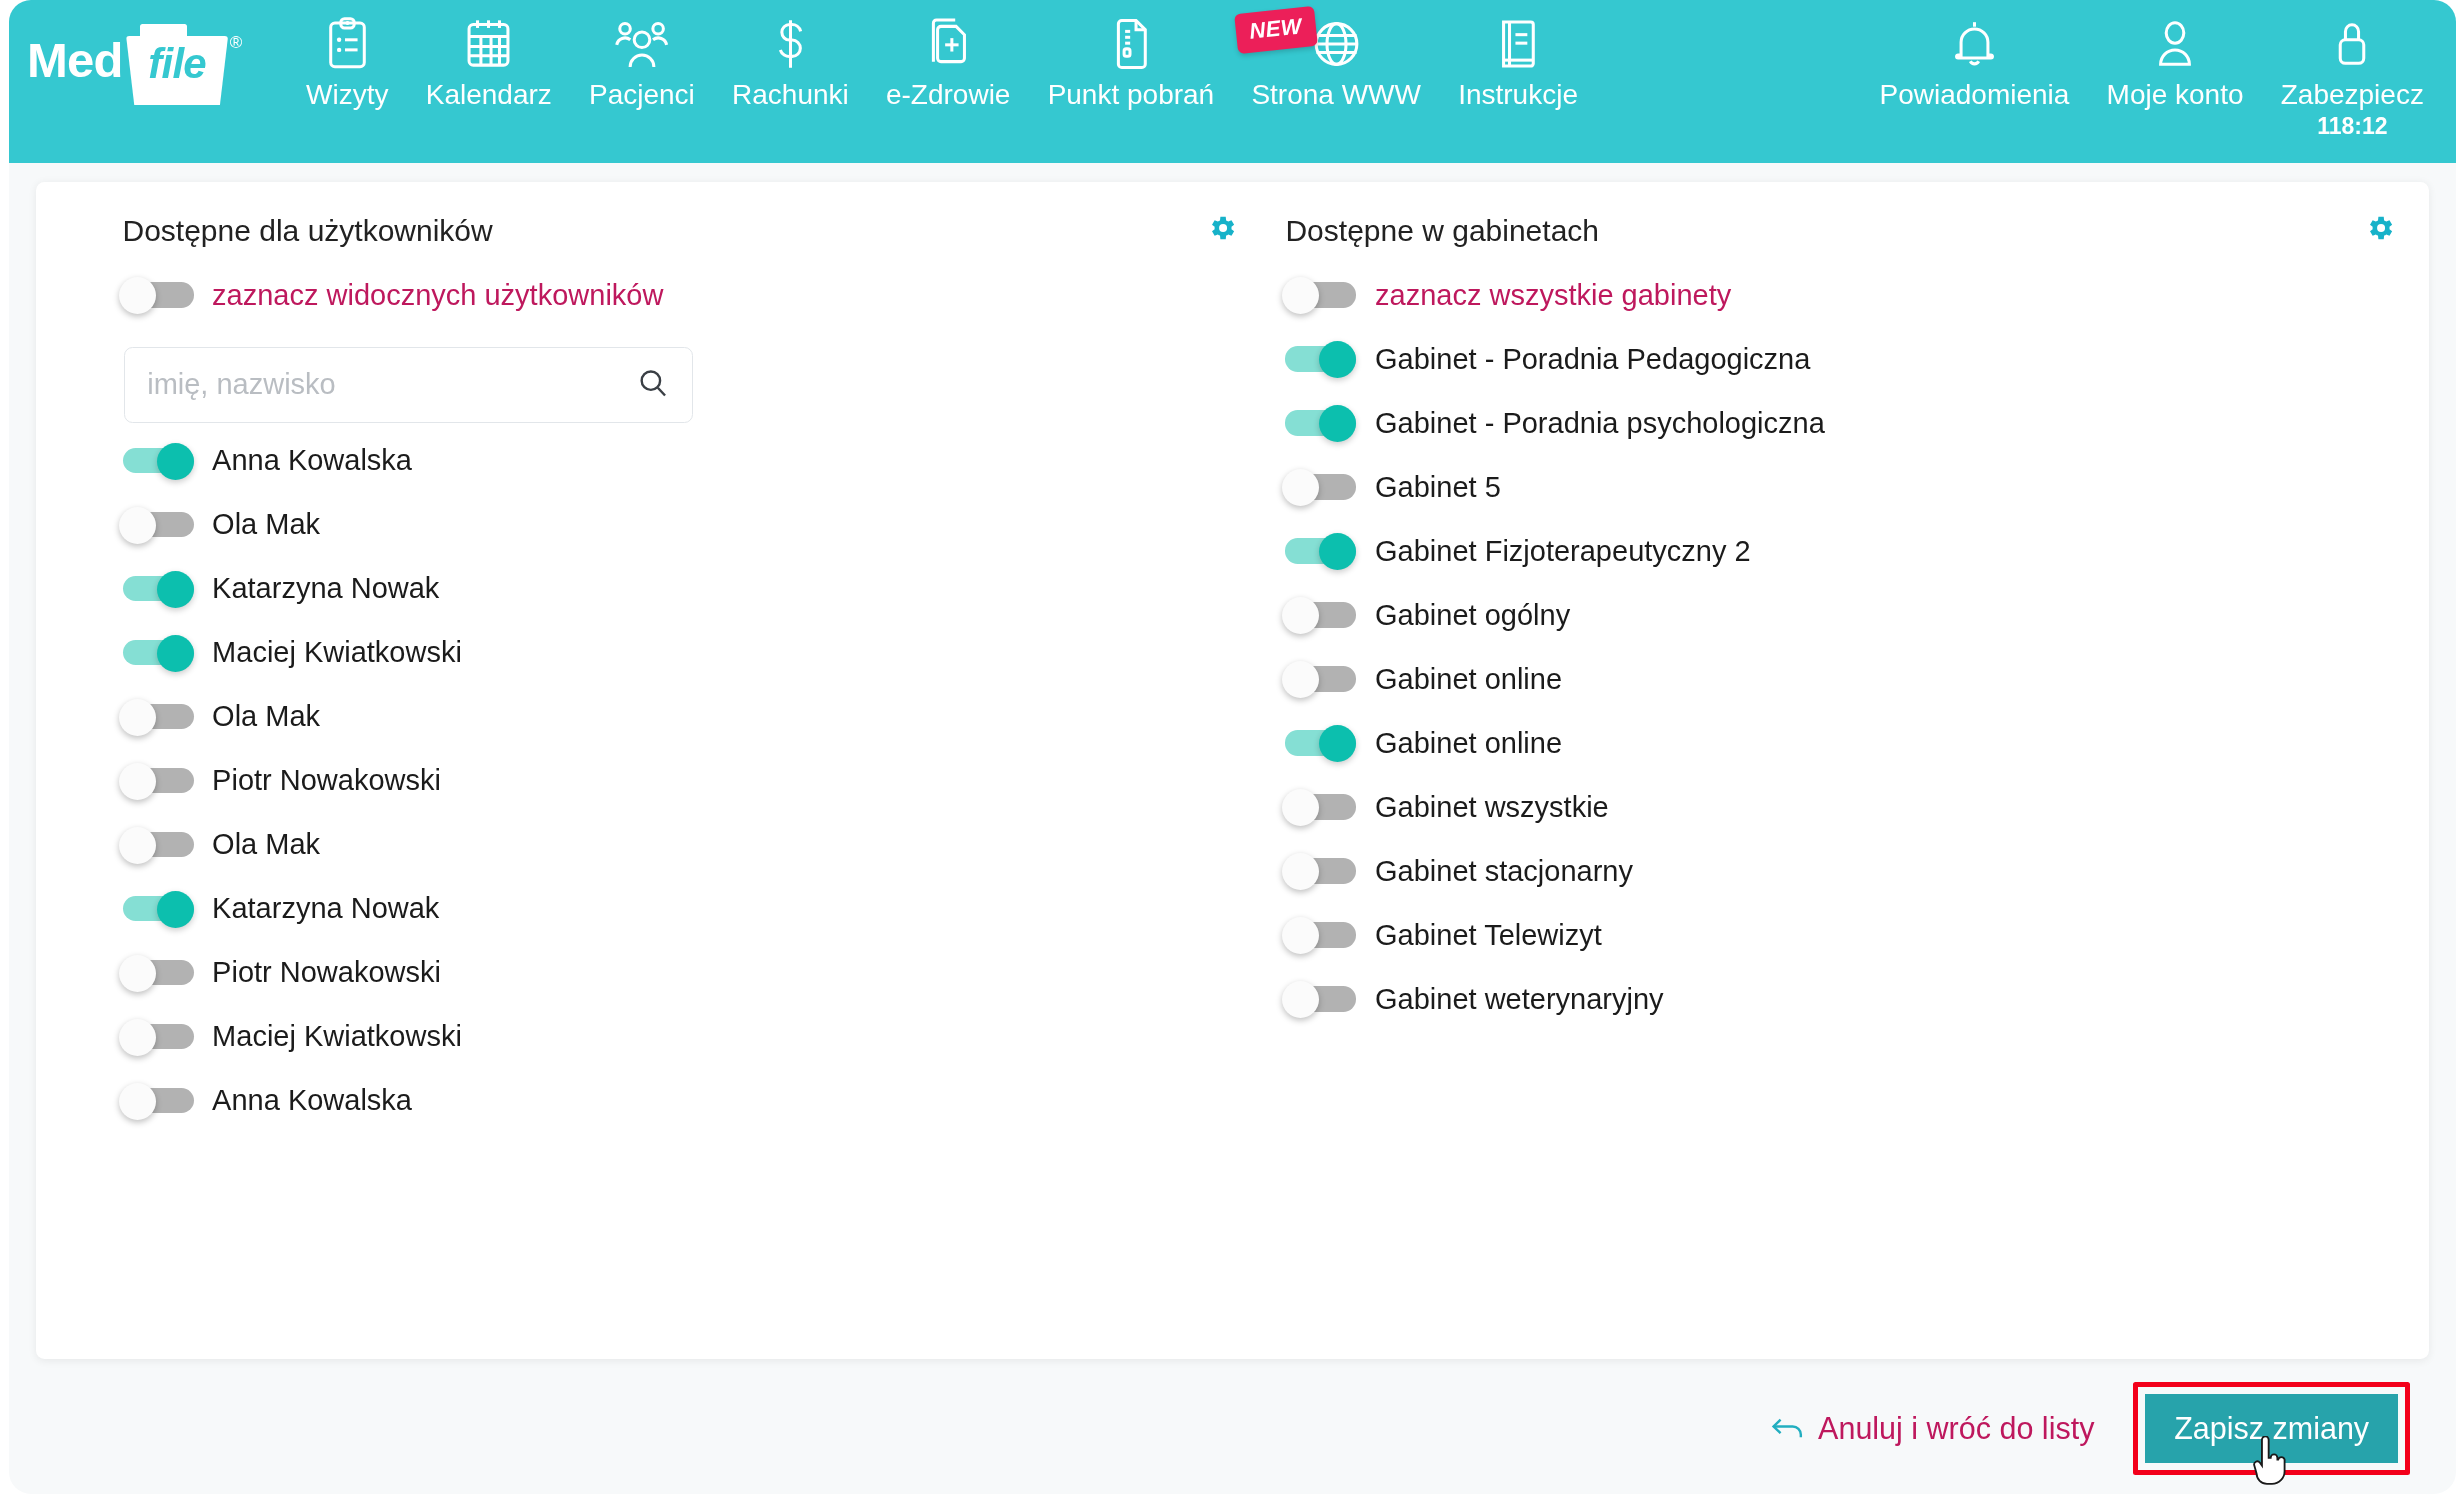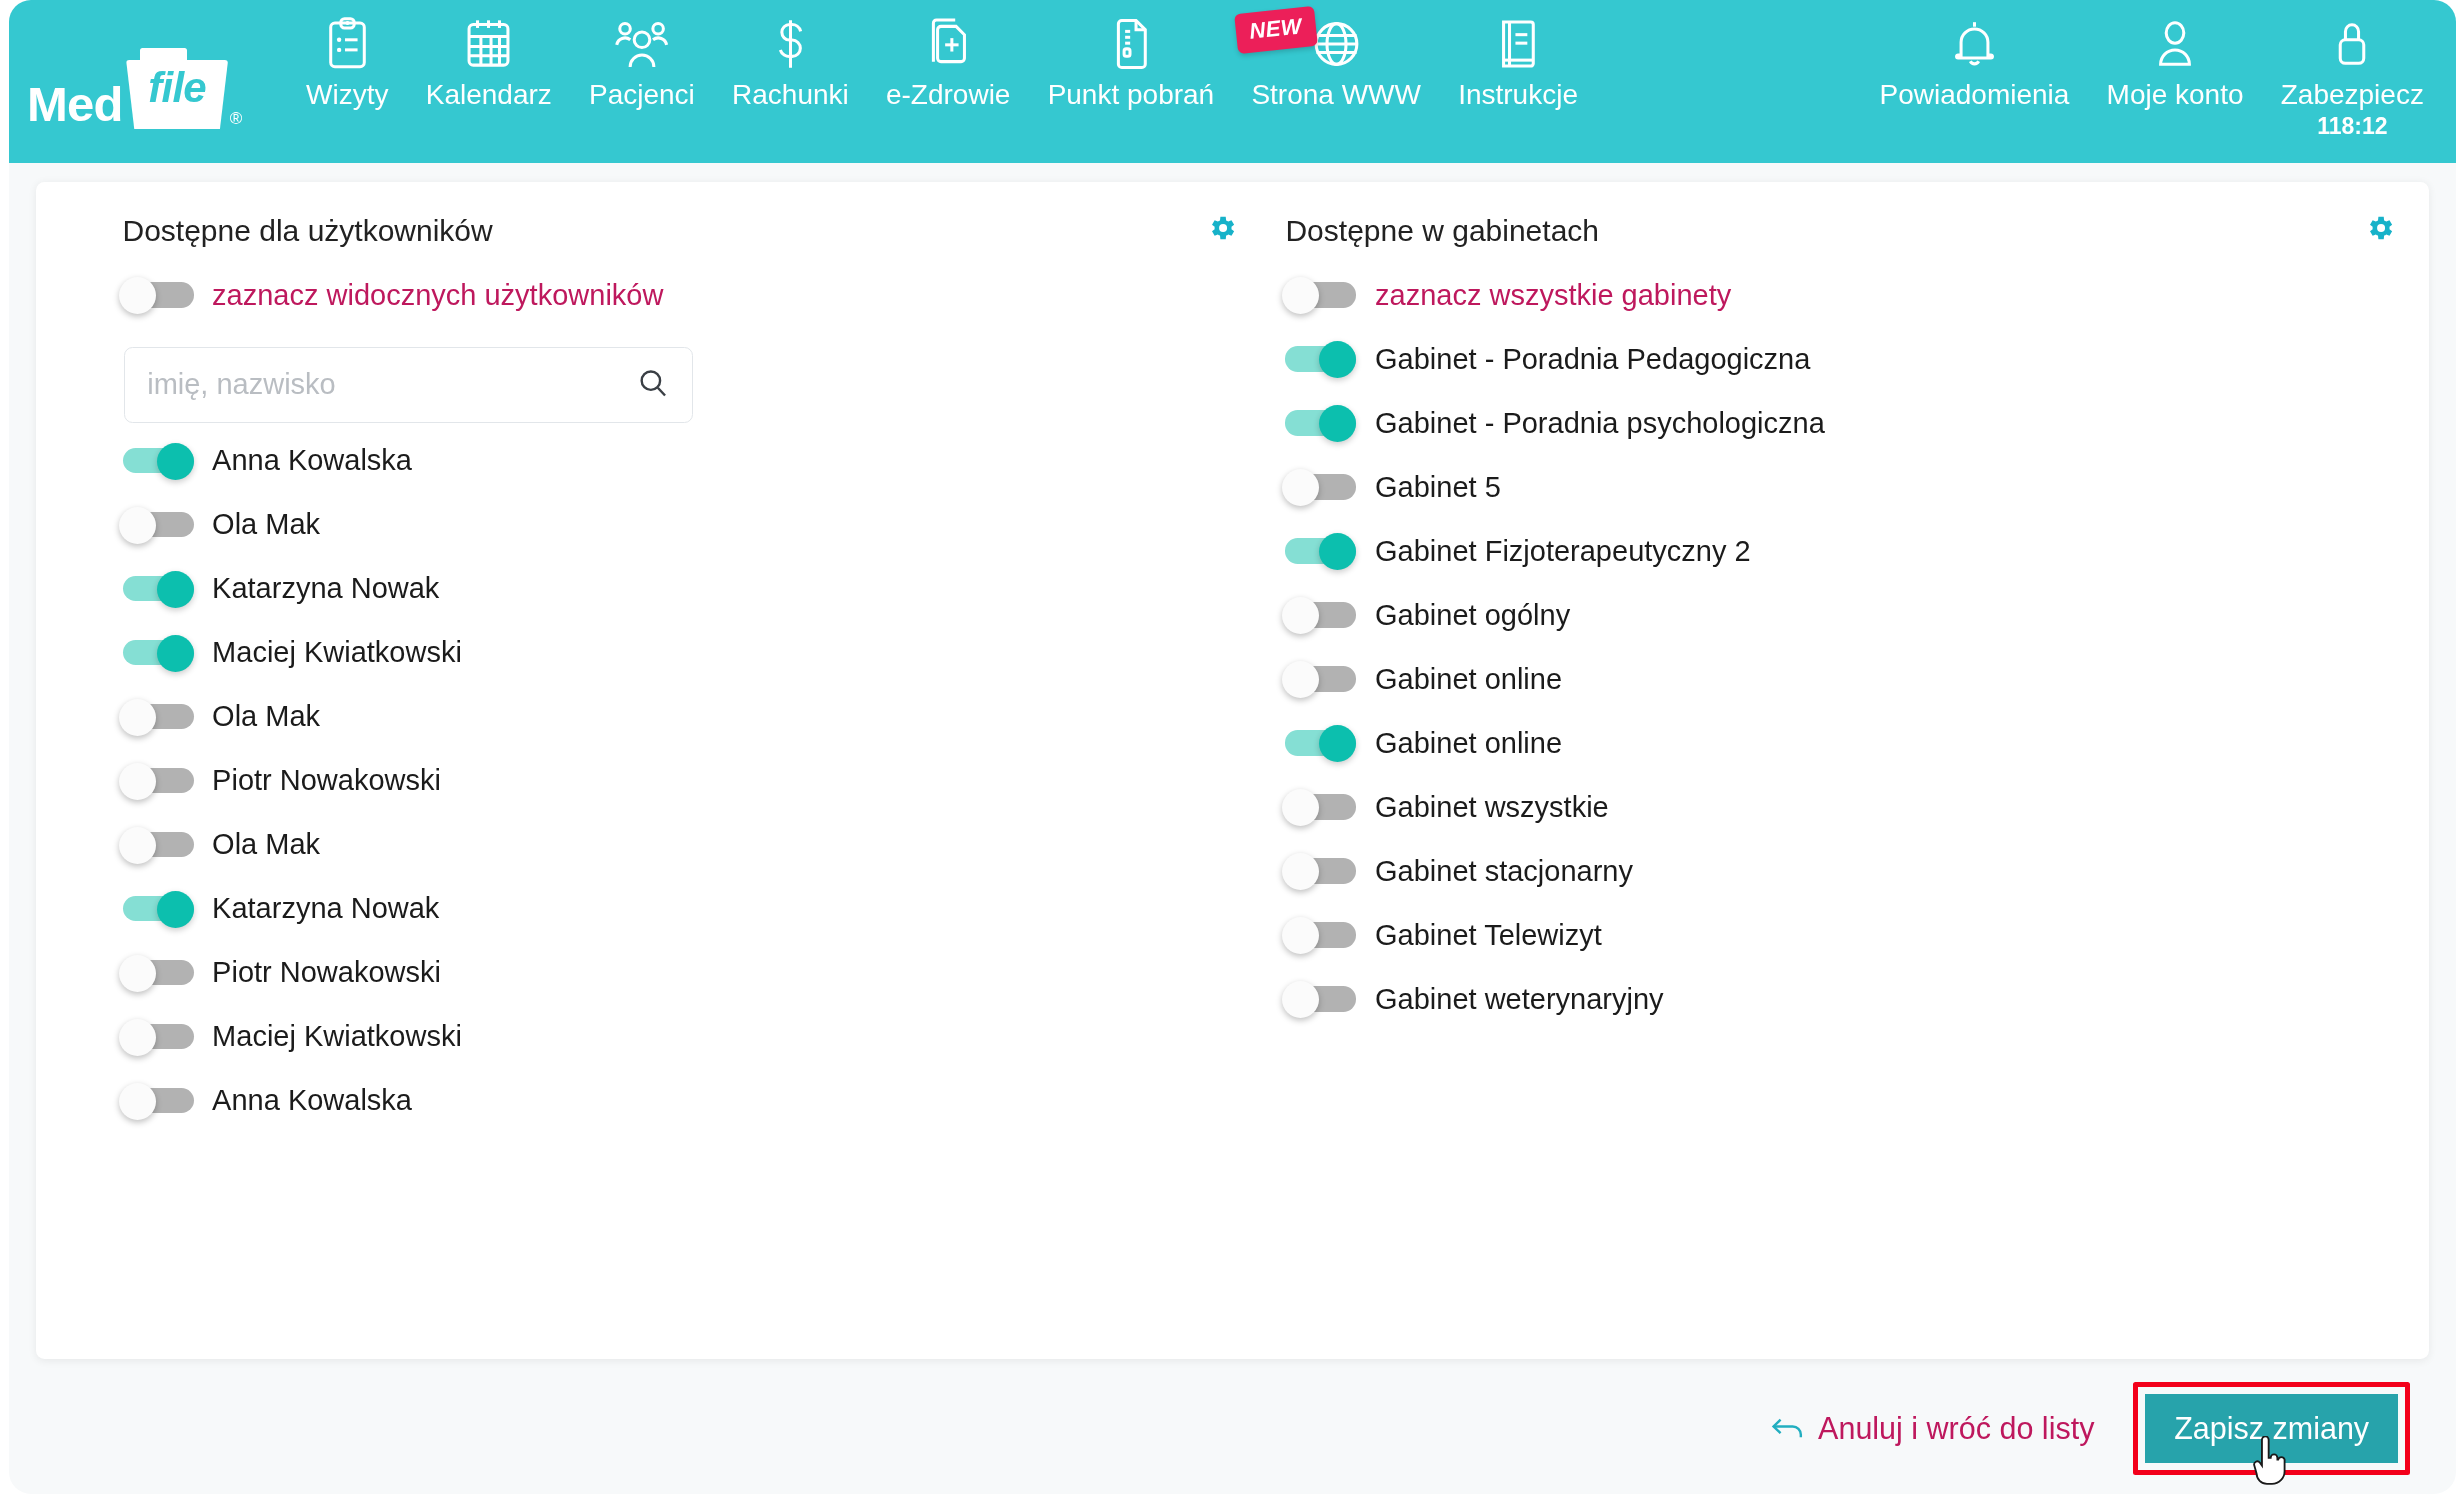--- a/index.html
+++ b/index.html
@@ -22,22 +22,22 @@
     position: absolute;
     left: 8.5px; top: 0; width: 2447px; height: 163px;
     background: #35c8d0;
     border-top-left-radius: 22px;
     border-top-right-radius: 22px;
     display: flex;
     align-items: flex-start;
   }
   .logo-wrap {
     position: absolute;
-    left: 18.6px; top: 48px;
-    display: flex; align-items: flex-end;
+    left: 18.6px; top: 24px;
+    display: flex; align-items: flex-start;
   }
   .logo-med {
     color: #ffffff;
     font-size: 49px;
     font-weight: bold;
     letter-spacing: -0.8px;
     line-height: 1;
     padding-top: 12px;
   }
   .logo-folder {

